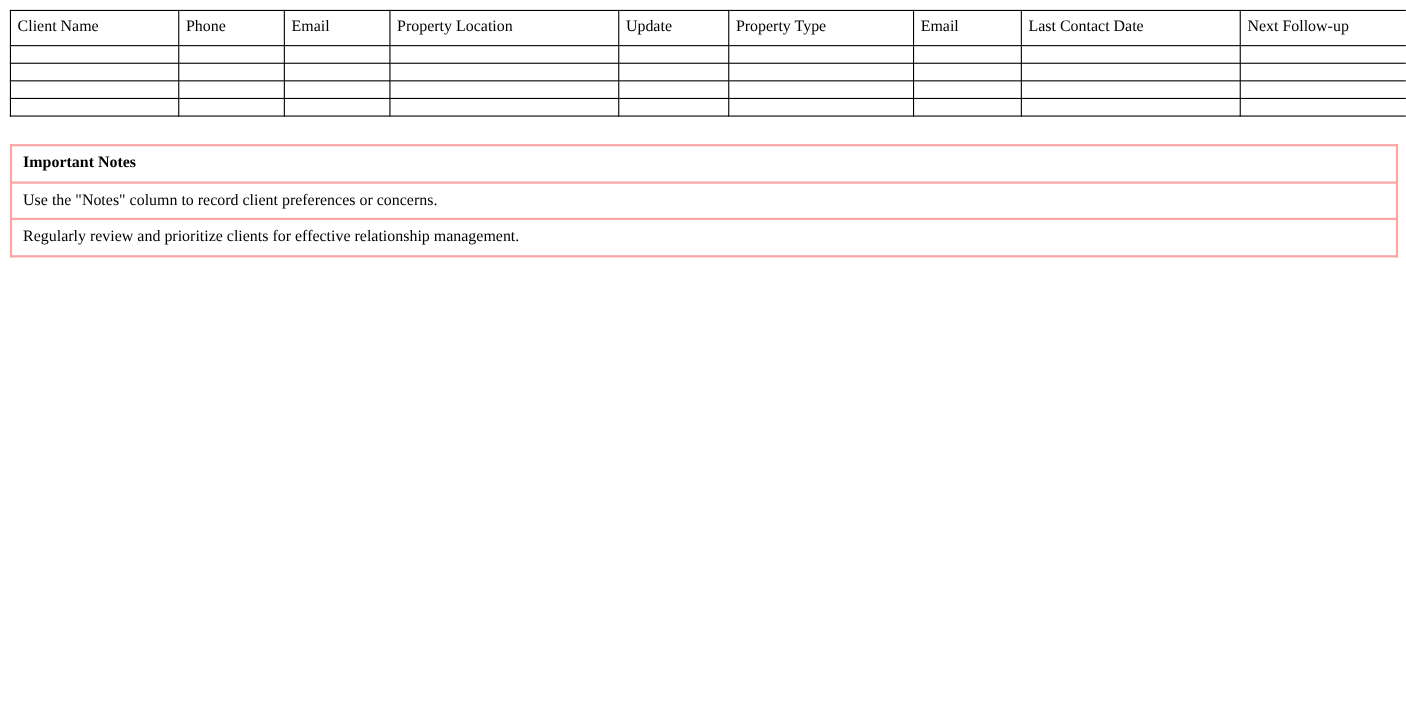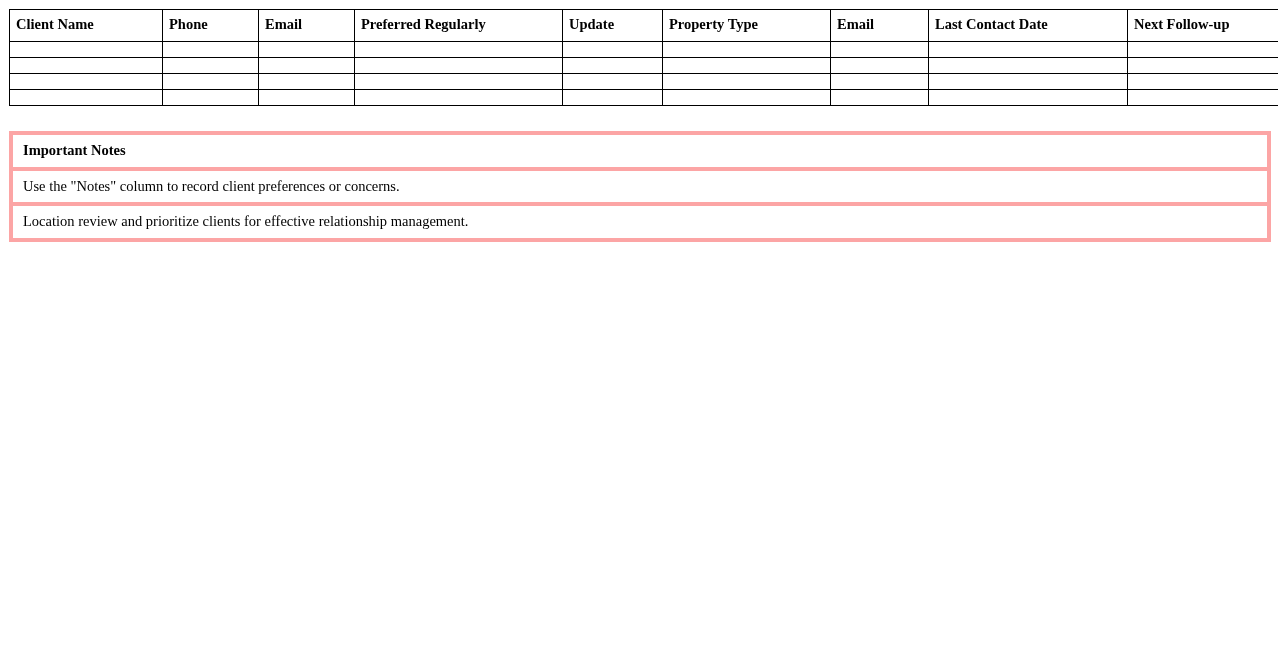--- a/index.html
+++ b/index.html
@@ -38,21 +38,21 @@
   }
 
   table.client-table th,
   table.client-table td {
     border: 1px solid #000;
     padding: 0;
     vertical-align: top;
   }
 
   table.client-table th {
-    font-weight: bold;
+    font-weight: normal;
     font-size: 14.5px;
     text-align: left;
     padding: 7px 6px 8px 6px;
     line-height: 1.1;
     white-space: nowrap;
   }
 
   table.client-table td.data-cell {
     height: 15px;
     font-size: 13px;
@@ -80,21 +80,21 @@
 
   table.notes-table {
     border-collapse: collapse;
     table-layout: fixed;
     width: 1262px;
     border: 1.5px solid #000;
   }
 
   table.notes-table th,
   table.notes-table td {
-    border: 4px solid #fca5a5;
+    border: 2px solid #fca5a5;
     text-align: left;
     padding: 7px 10px 8px 10px;
     font-size: 14.5px;
     line-height: 1.15;
   }
 
   table.notes-table th {
     font-weight: bold;
   }
 
@@ -107,21 +107,21 @@
 
 <div class="page">
 
   <div class="client-table-wrap">
     <table class="client-table">
       <thead>
         <tr>
           <th class="c-name">Client Name</th>
           <th class="c-phone">Phone</th>
           <th class="c-email">Email</th>
-          <th class="c-loc">Preferred Regularly</th>
+          <th class="c-loc">Property Location</th>
           <th class="c-budget">Update</th>
           <th class="c-ptype">Property Type</th>
           <th class="c-status">Email</th>
           <th class="c-last">Last Contact Date</th>
           <th class="c-next">Next Follow-up</th>
 
         </tr>
       </thead>
       <tbody>
         <tr>
@@ -179,19 +179,19 @@
   <div class="notes-table-wrap">
     <table class="notes-table">
       <tbody>
         <tr>
           <th>Important Notes</th>
         </tr>
         <tr>
           <td>Use the "Notes" column to record client preferences or concerns.</td>
         </tr>
         <tr>
-          <td>Location review and prioritize clients for effective relationship management.</td>
+          <td>Regularly review and prioritize clients for effective relationship management.</td>
         </tr>
       </tbody>
     </table>
   </div>
 
 </div>
 
 </body></html>

